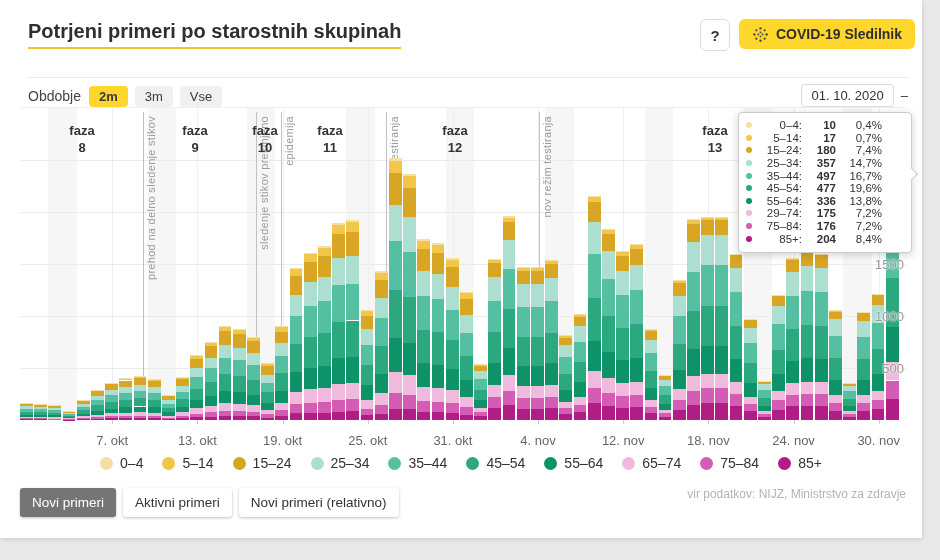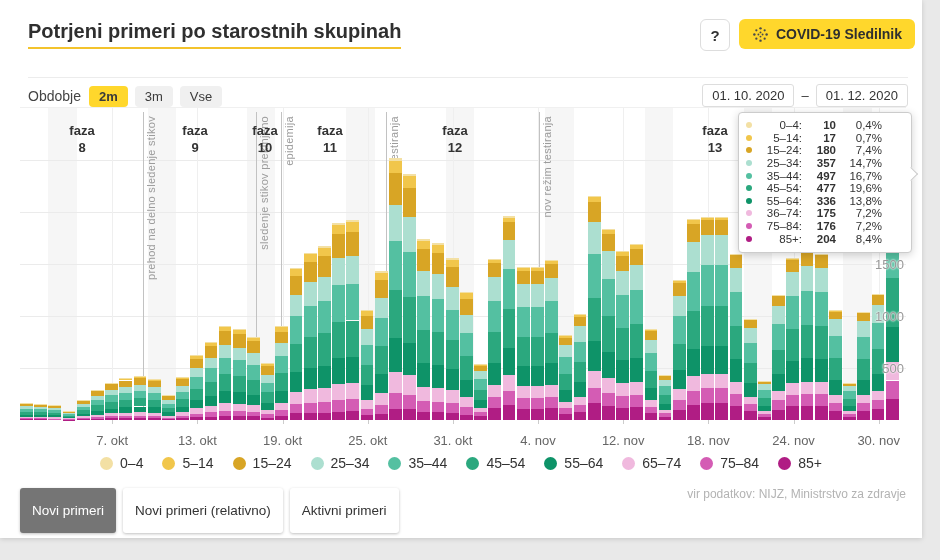--- a/index.html
+++ b/index.html
@@ -81,21 +81,21 @@
   .tt-val{text-align:right;font-weight:bold;}
   .tt-pct{text-align:right;}
   
   .legend{position:absolute;left:0;top:455px;width:922px;display:flex;justify-content:center;gap:19px;}
   .leg-item{display:flex;align-items:center;gap:7px;font-size:14px;color:#333;cursor:pointer;}
   .leg-dot{width:13px;height:13px;border-radius:50%;}
   .source{position:absolute;right:16px;top:487px;font-size:12px;color:#b3b3b3;}
   
   .tabs{position:absolute;left:20px;top:488px;display:flex;gap:7px;}
   .tab{
-    padding:15px 12px;border-radius:3px;font-size:13.5px;color:#333;background:#fff;
+    padding:7px 12px;border-radius:3px;font-size:13.5px;color:#333;background:#fff;
     box-shadow:0 1px 3px rgba(0,0,0,.25);cursor:pointer;
   }
   .tab.active{background:#757575;color:#fff;}
 </style>
 </head>
 <body>
 
 <div class="card">
 
   <div class="page-title">Potrjeni primeri po starostnih skupinah</div>
@@ -133,21 +133,20 @@
     <span id="period-pills" style="display: flex; gap: 7px;">
         <div class="pill active">2m</div>
         <div class="pill">3m</div>
         <div class="pill">Vse</div>
       </span>
   </div>
 
   <div class="dates">
     <span class="date-box">01. 10. 2020</span>
     <span>–</span>
-    <span class="date-box">01. 12. 2020</span>
   </div>
 
   <div class="plot" id="plot">
       <div class="wband" style="left: 28.3871px; width: 28.3871px;"></div>
       <div class="wband" style="left: 127.742px; width: 28.3871px;"></div>
       <div class="wband" style="left: 227.097px; width: 28.3871px;"></div>
       <div class="wband" style="left: 326.452px; width: 28.3871px;"></div>
       <div class="wband" style="left: 425.806px; width: 28.3871px;"></div>
       <div class="wband" style="left: 525.161px; width: 28.3871px;"></div>
       <div class="wband" style="left: 624.516px; width: 28.3871px;"></div>
@@ -878,21 +877,21 @@
           <div class="tt-pct">19,6%</div>
         </div>
         <div class="tt-row">
           <div class="tt-dot" style="background: rgb(14, 147, 104);"></div>
           <div class="tt-lab">55–64:</div>
           <div class="tt-val">336</div>
           <div class="tt-pct">13,8%</div>
         </div>
         <div class="tt-row">
           <div class="tt-dot" style="background: rgb(240, 185, 222);"></div>
-          <div class="tt-lab">36–74:</div>
+          <div class="tt-lab">29–74:</div>
           <div class="tt-val">175</div>
           <div class="tt-pct">7,2%</div>
         </div>
         <div class="tt-row">
           <div class="tt-dot" style="background: rgb(212, 92, 180);"></div>
           <div class="tt-lab">75–84:</div>
           <div class="tt-val">176</div>
           <div class="tt-pct">7,2%</div>
         </div>
         <div class="tt-row">
@@ -944,17 +943,17 @@
       <div class="leg-item">
         <div class="leg-dot" style="background: rgb(176, 29, 132);"></div>
         <div>85+</div>
       </div>
     </div>
 
   <div class="source">vir podatkov: NIJZ, Ministrstvo za zdravje</div>
 
   <div class="tabs" id="tabs">
       <div class="tab active">Novi primeri</div>
+      <div class="tab">Aktivni primeri</div>
       <div class="tab">Novi primeri (relativno)</div>
-      <div class="tab">Aktivni primeri</div>
     </div>
 
 </div>
 
 </body></html>

